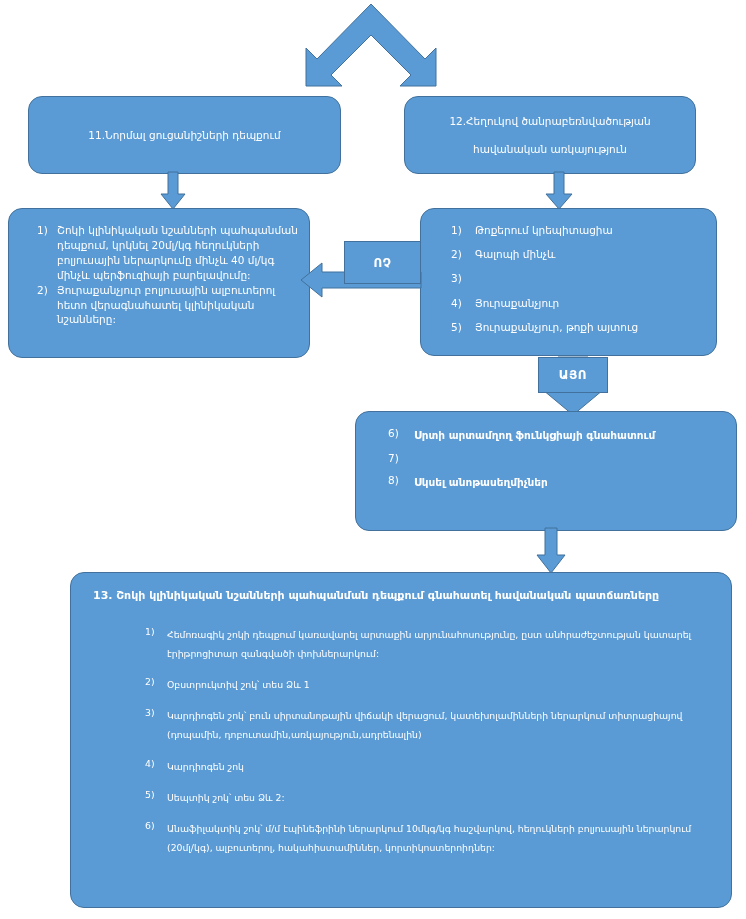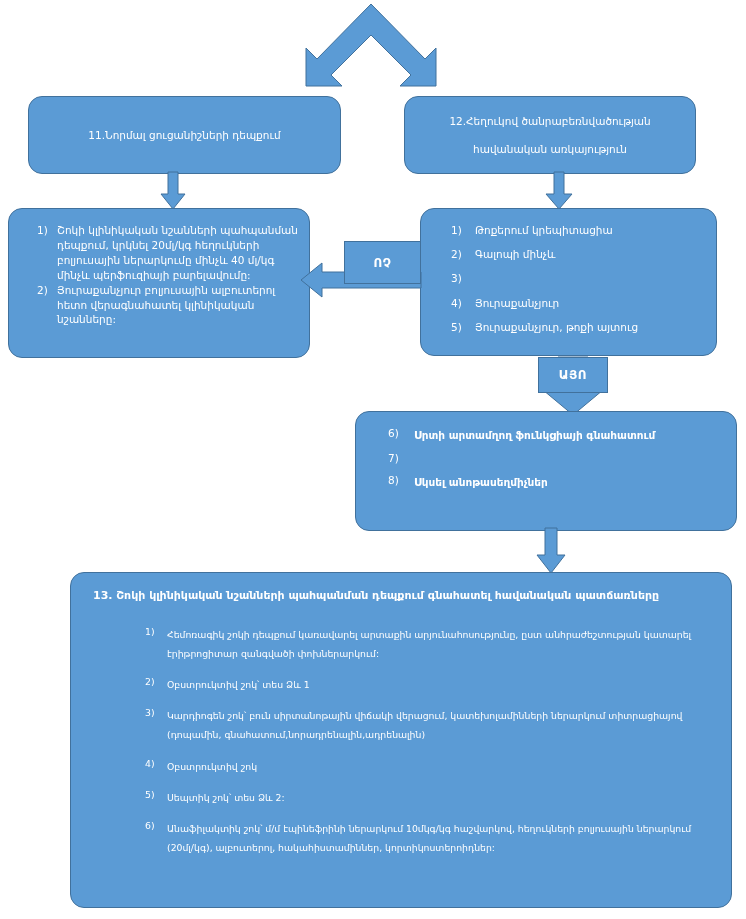--- a/index.html
+++ b/index.html
@@ -241,25 +241,25 @@
       <div class="li">
         <span class="li-num">1)</span>
         <span class="li-txt">Հեմոռագիկ շոկի դեպքում կառավարել արտաքին արյունահոսությունը, ըստ անհրաժեշտության կատարել էրիթրոցիտար զանգվածի փոխներարկում:</span>
       </div>
       <div class="li">
         <span class="li-num">2)</span>
         <span class="li-txt">Օբստրուկտիվ շոկ՝ տես Ձև 1</span>
       </div>
       <div class="li">
         <span class="li-num">3)</span>
-        <span class="li-txt">Կարդիոգեն շոկ՝ բուն սիրտանոթային վիճակի վերացում, կատեխոլամինների ներարկում տիտրացիայով (դոպամին, գնահատում,նորադրենալին,ադրենալին)</span>
+        <span class="li-txt">Կարդիոգեն շոկ՝ բուն սիրտանոթային վիճակի վերացում, կատեխոլամինների ներարկում տիտրացիայով (դոպամին, դոբուտամին,առկայություն,ադրենալին)</span>
       </div>
       <div class="li">
         <span class="li-num">4)</span>
-        <span class="li-txt">Օբստրուկտիվ շոկ</span>
+        <span class="li-txt">Կարդիոգեն շոկ</span>
       </div>
       <div class="li">
         <span class="li-num">5)</span>
         <span class="li-txt">Սեպտիկ շոկ՝ տես Ձև 2:</span>
       </div>
       <div class="li">
         <span class="li-num">6)</span>
         <span class="li-txt">Անաֆիլակտիկ շոկ՝ մ/մ էպինեֆրինի ներարկում 10մկգ/կգ հաշվարկով, հեղուկների բոլյուսային ներարկում (20մլ/կգ), ալբուտերոլ, հակահիստամիններ, կորտիկոստերոիդներ:</span>
       </div>
     </div>

